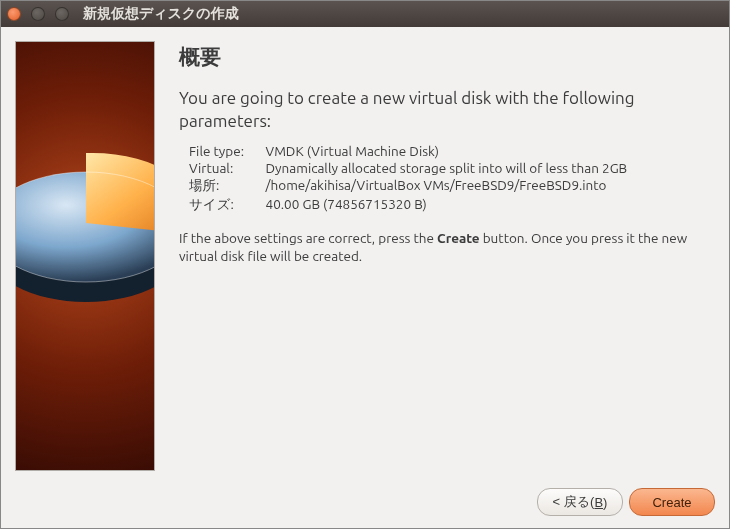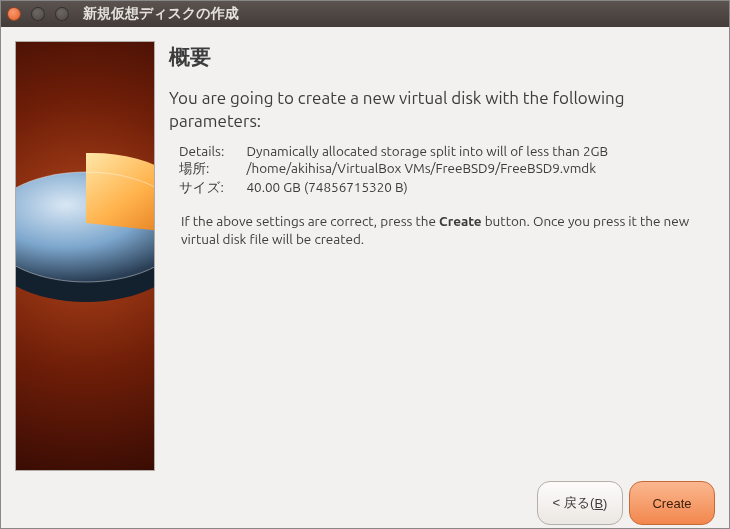--- a/index.html
+++ b/index.html
@@ -36,21 +36,21 @@
 
   .content {
     height: calc(100% - 26px);
     display: flex;
     flex-direction: column;
   }
   .body-area {
     flex: 1;
     display: flex;
     padding: 14px 14px 0 14px;
-    gap: 14px;
+    gap: 24px;
   }
   .side-image {
     width: 140px;
     height: 430px;
     background: radial-gradient(circle at 50% 45%, #b84a1e 0%, #6f1e08 55%, #3a0c04 100%);
     border: 1px solid #b0aca8;
     position: relative;
     overflow: hidden;
     flex-shrink: 0;
   }
@@ -64,31 +64,31 @@
     color: #3c3c3c;
   }
   .intro { margin: 0 0 10px 0; line-height: 1.35; font-size: 17px; }
   .details-tbl {
     margin: 0 0 10px 10px;
     border-collapse: collapse;
     font-size: 13.5px;
   }
   .details-tbl td { padding: 0 8px 1px 0; vertical-align: top; white-space: nowrap; }
   .details-tbl td.val { white-space: normal; }
-  .outro { margin: 4px 12px; line-height: 1.35; font-size: 13.5px; }
+  .outro { margin: 4px 0; line-height: 1.35; font-size: 13.5px; }
 
   .button-bar {
     padding: 10px 14px 12px;
     display: flex;
     justify-content: flex-end;
     gap: 6px;
   }
   .btn {
     min-width: 86px;
-    height: 44px;
+    height: 28px;
     padding: 0 14px;
     border: 1px solid #b4afa9;
     border-radius: 13px;
     background: linear-gradient(to bottom, #fdfcfb, #ebe7e2);
     font-size: 13px;
     color: #3b3b3b;
     cursor: pointer;
     display: inline-flex;
     align-items: center;
     justify-content: center;
@@ -135,27 +135,31 @@
       </svg>
     </div>
 
     <div class="main-col">
       <div class="heading">概要</div>
 
       <p class="intro">You are going to create a new virtual disk with the following parameters:</p>
 
       <table class="details-tbl">
         <tbody>
+            <tr>
+          <td>File type:</td>
+          <td class="val">VMDK (Virtual Machine Disk)</td>
+        </tr>
         <tr>
-          <td>Details:</td>
+          <td>Virtual:</td>
           <td class="val">Dynamically allocated storage split into will of less than 2GB</td>
         </tr>
         <tr>
           <td>場所:</td>
-          <td class="val">/home/akihisa/VirtualBox VMs/FreeBSD9/FreeBSD9.vmdk</td>
+          <td class="val">/home/akihisa/VirtualBox VMs/FreeBSD9/FreeBSD9.into</td>
         </tr>
         <tr>
           <td>サイズ:</td>
           <td class="val">40.00 GB (74856715320 B)</td>
         </tr>
       </tbody>
         </table>
 
       <p class="outro">
         <span>If the above settings are correct, press the </span><b>Create</b><span> button. Once you press it the new virtual disk file will be created.</span>

